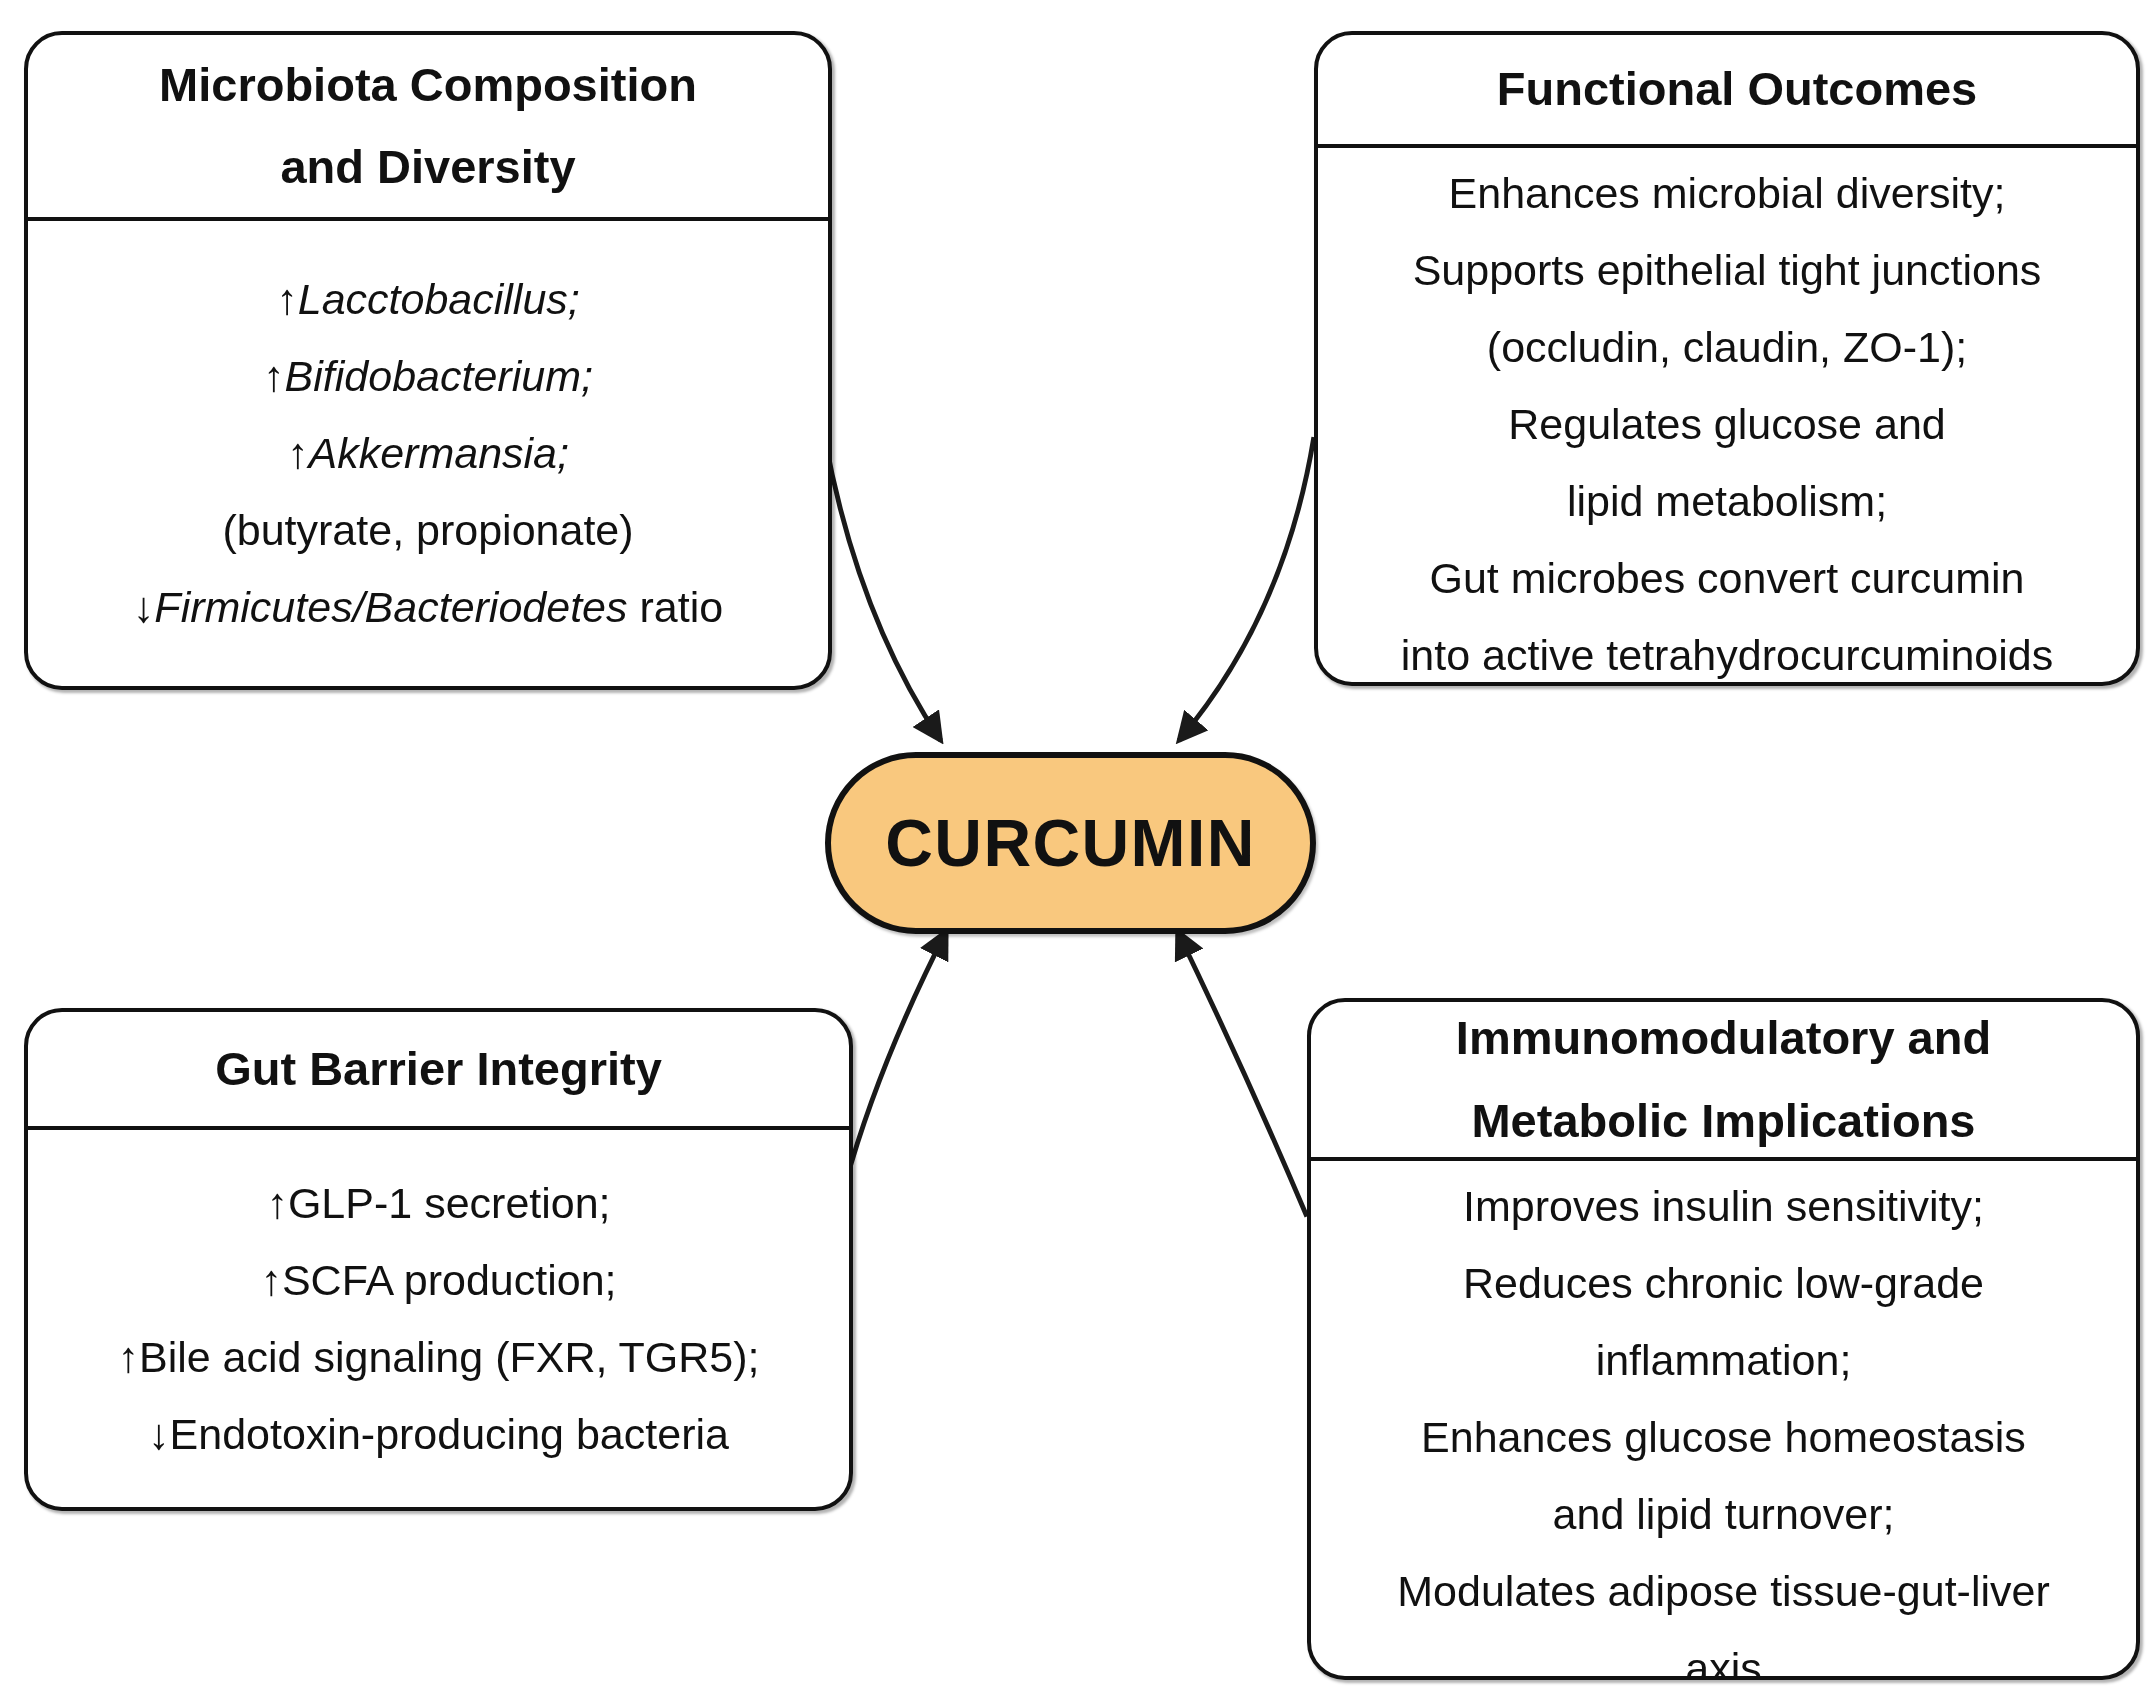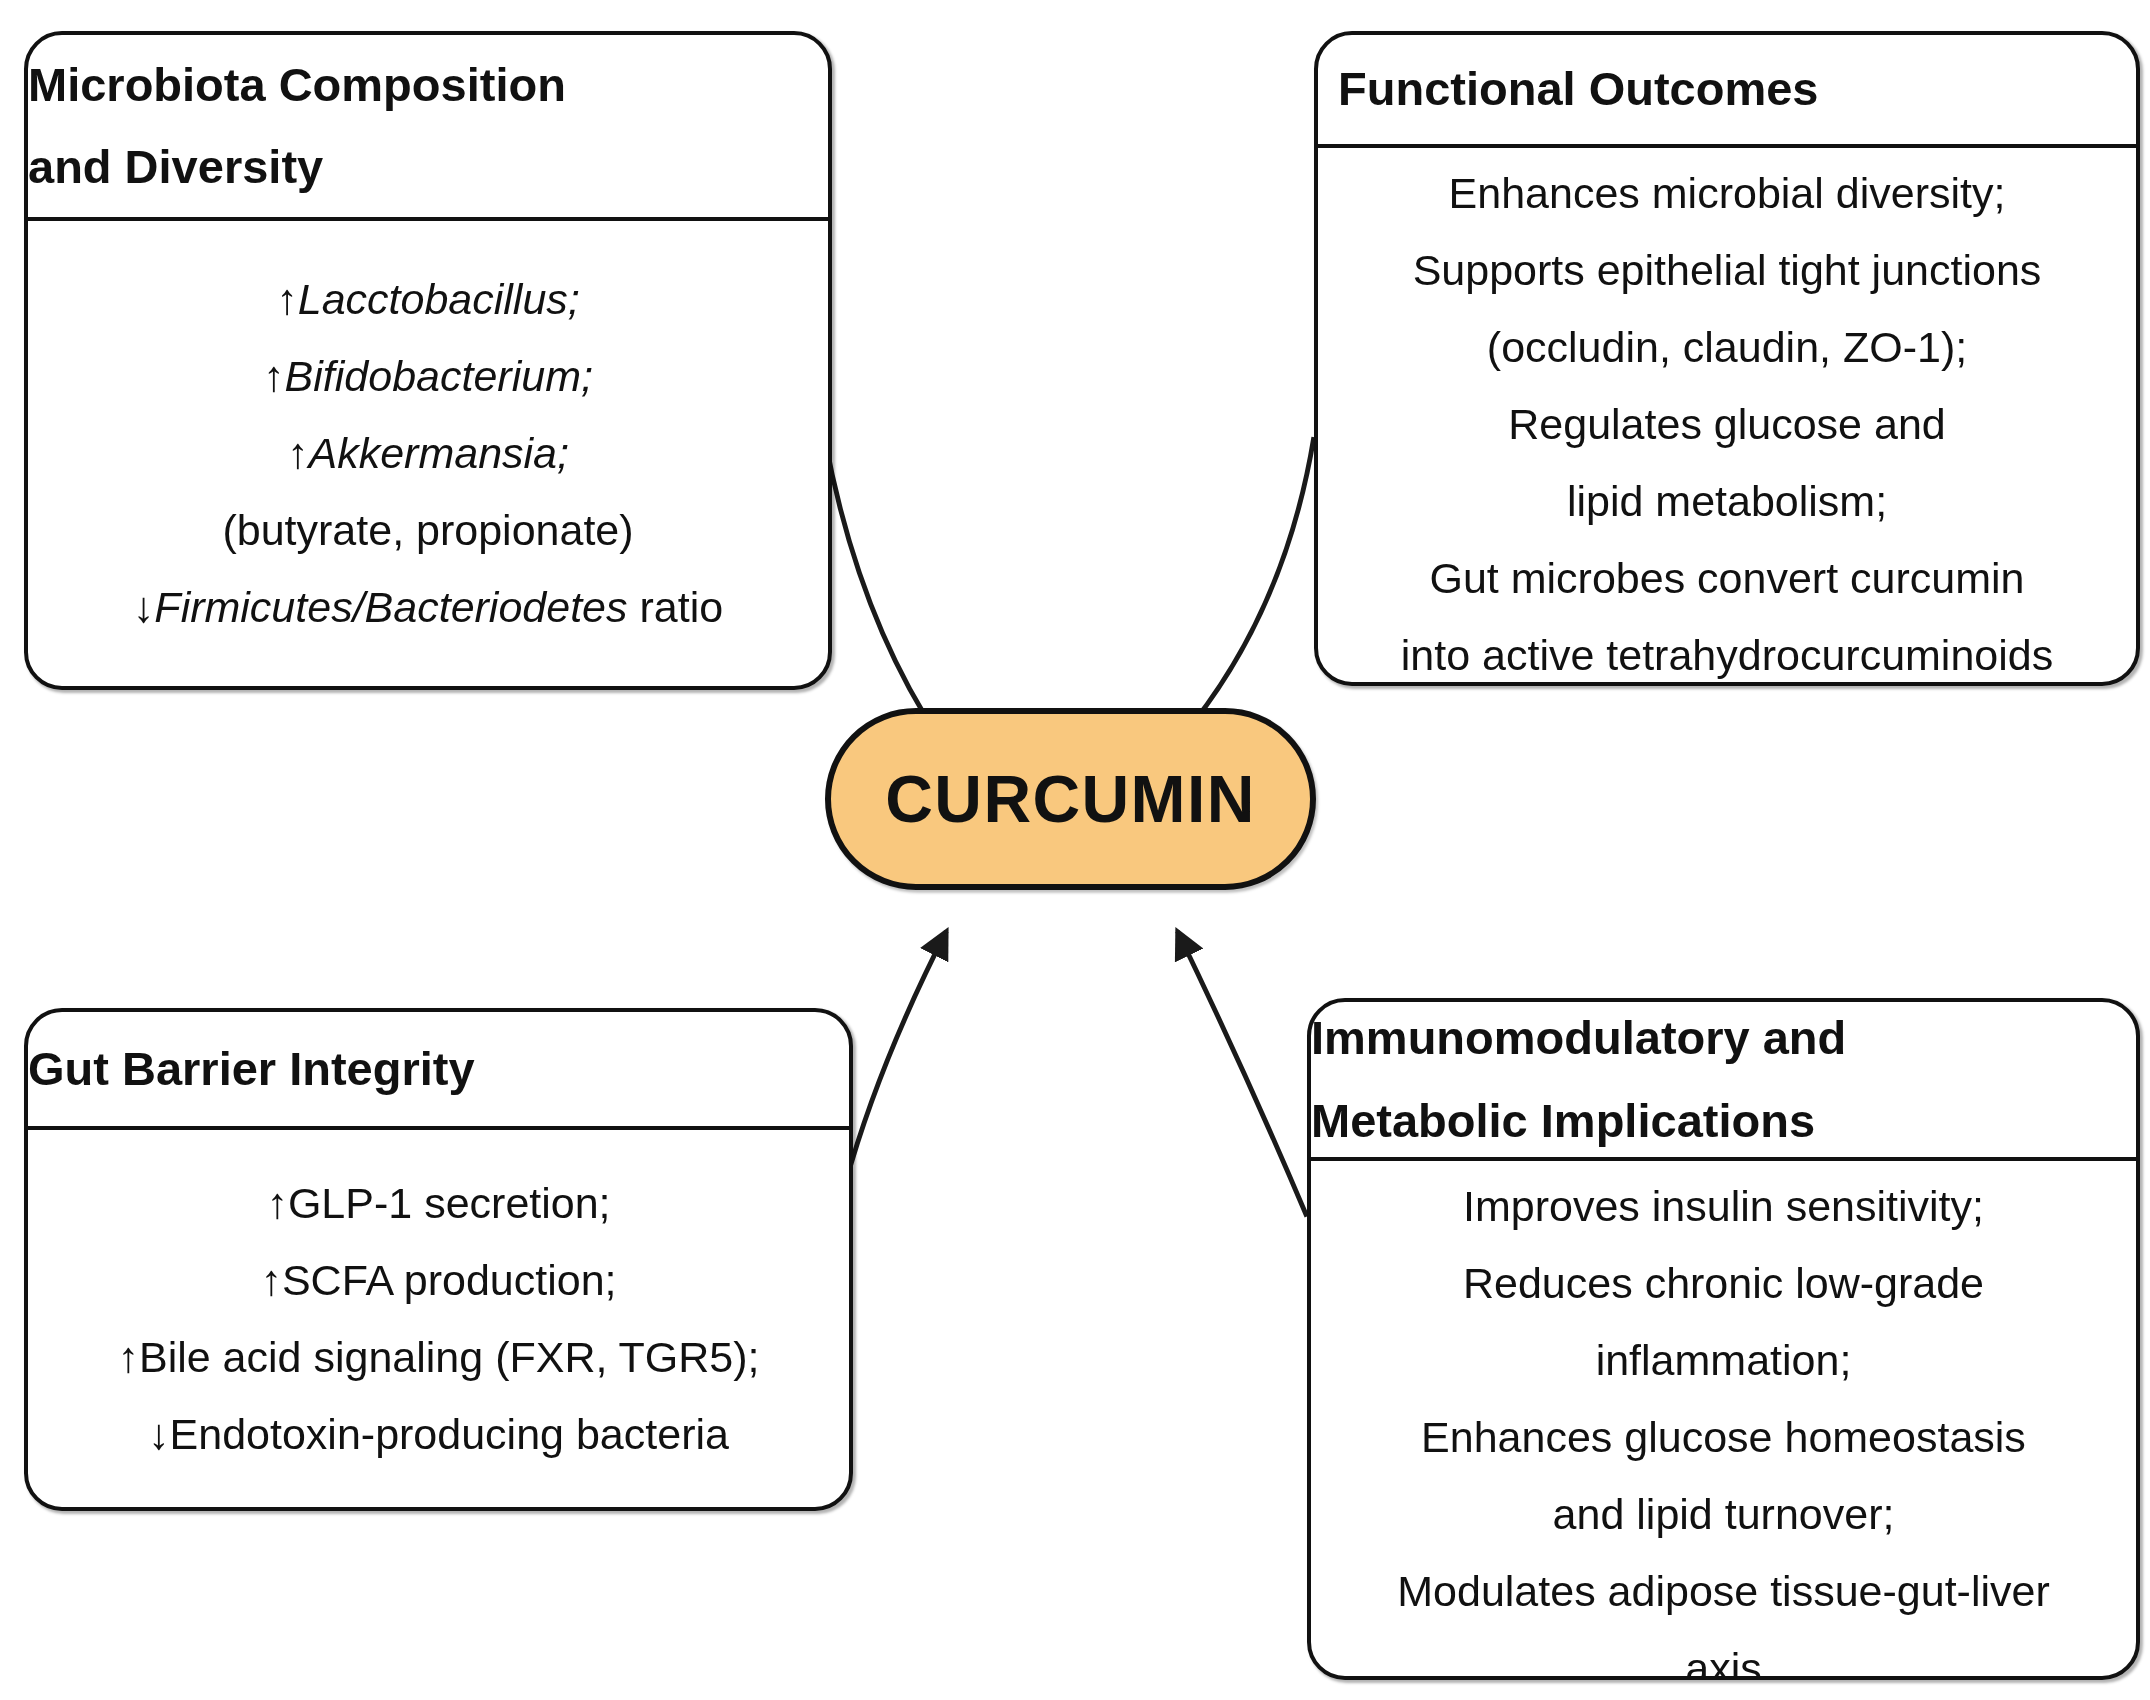--- a/index.html
+++ b/index.html
@@ -13,21 +13,21 @@
     position:absolute;
     background:#ffffff;
     border:4.9px solid #111;
     border-radius:38px;
     box-shadow:2.1px 2.8px 2.8px rgba(0,0,0,0.30);
     display:flex;flex-direction:column;
     overflow:hidden;
   }
   .box-title{
     flex:0 0 auto;
-    display:flex;flex-direction:column;justify-content:center;align-items:flex-start;
+    display:flex;flex-direction:column;justify-content:center;align-items:center;
     border-bottom:4.9px solid #111;
     font-weight:bold;font-size:47px;line-height:1.5;
     text-align:center;
     box-sizing:border-box;
     gap:12px;
   }
   .box-body{
     flex:1 1 auto;
     display:flex;flex-direction:column;justify-content:center;align-items:center;
     font-size:43px;line-height:77px;
@@ -38,21 +38,21 @@
   #box-tl{left:24px;top:31px;width:800px;height:651px;}
   #box-tl .box-title{height:186px;}
   #box-tr{left:1314px;top:31px;width:818px;height:647px;}
   #box-tr .box-title{height:113px;padding-left:20px;}
   #box-bl{left:24px;top:1008px;width:821px;height:495px;}
   #box-bl .box-title{height:118px;}
   #box-br{left:1307px;top:998px;width:825px;height:674px;}
   #box-br .box-title{height:159px;}
   .pill{
     position:absolute;
-    left:825px;top:708px;width:491px;height:182px;
+    left:825px;top:752px;width:491px;height:182px;
     background:#F9C87E;
     border:6.3px solid #111;
     border-radius:97px;
     box-sizing:border-box;
     display:flex;align-items:center;justify-content:center;
     font-weight:bold;font-size:66px;letter-spacing:1.4px;
     box-shadow:2.1px 2.8px 2.8px rgba(0,0,0,0.25);
   }
   svg.connectors{position:absolute;inset:0;pointer-events:none;}
 </style>

